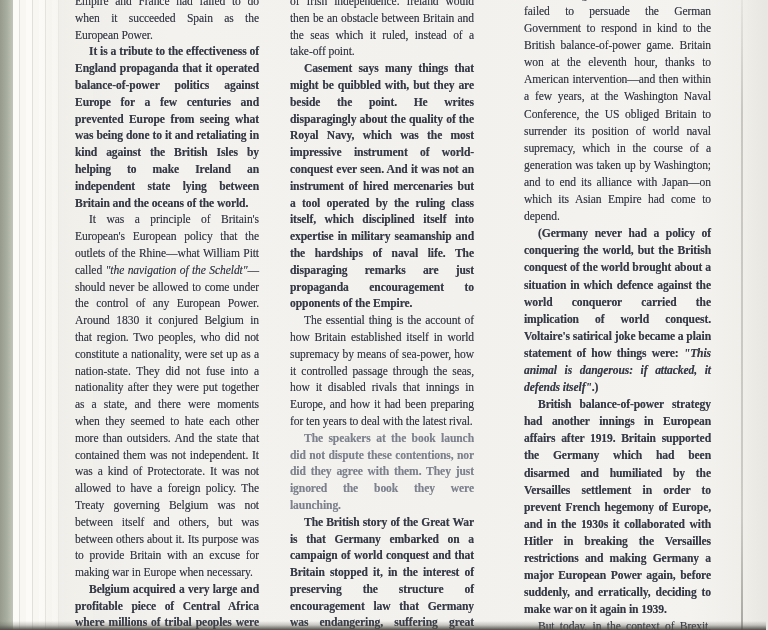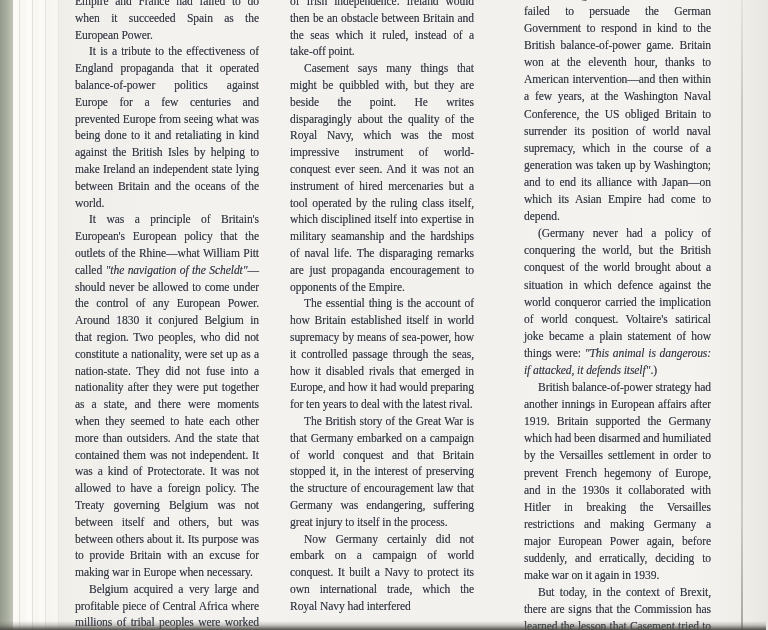--- a/index.html
+++ b/index.html
@@ -32,21 +32,21 @@
   
   .col{position:absolute;top:-6px;text-align:justify;color:#363a46;
     font-size:11.6px;line-height:16.8px;letter-spacing:-0.1px;
     text-shadow:0 0 .5px rgba(54,58,70,.55);}
   .col-1{left:75px;width:184px;}
   .col-2{left:290px;width:184px;}
   .col-3{left:524px;width:187px;line-height:17.1px;}
 
   .col p{margin:0;}
   .ind{text-indent:14px;}
-  .gap{margin-top:9px;}
+  .gap{margin-top:9px;font-weight:bold;}
   .muted{color:#7d828e;text-shadow:0 0 .5px rgba(125,130,142,.5);}
   .cut-line{height:9px;overflow:hidden;}
   .cut-line span{display:block;margin-top:-8px;filter:blur(.4px);opacity:.85;}
   i{font-style:italic;}
 </style>
 </head>
 <body>
 
 <div class="scan">
 
@@ -57,21 +57,22 @@
   <div class="col col-1">
     <p>Empire and France had failed to do when it succeeded Spain as the European Power.</p>
     <p class="gap ind">It is a tribute to the effectiveness of England propaganda that it operated balance-of-power politics against Europe for a few centuries and prevented Europe from seeing what was being done to it and retaliating in kind against the British Isles by helping to make Ireland an independent state lying between Britain and the oceans of the world.</p>
     <p class="ind"><span>It was a principle of Britain's European's European policy that the outlets of the Rhine—what William Pitt called </span><i>"the navigation of the Scheldt"</i><span>—should never be allowed to come under the control of any European Power. Around 1830 it conjured Belgium in that region. Two peoples, who did not constitute a nationality, were set up as a nation-state. They did not fuse into a nationality after they were put together as a state, and there were moments when they seemed to hate each other more than outsiders. And the state that contained them was not independent. It was a kind of Protectorate. It was not allowed to have a foreign policy. The Treaty governing Belgium was not between itself and others, but was between others about it. Its purpose was to provide Britain with an excuse for making war in Europe when necessary.</span></p>
     <p class="gap ind">Belgium acquired a very large and profitable piece of Central Africa where millions of tribal peoples were worked to death. There seems to be no conventionally -agreed number for the Belgian Genocide in the Congo, like the six million for the Nazi Genocide of Jews, but I have seen estimates exceeding six million.</p>
   </div>
 
   <div class="col col-2">
     <p>of Irish independence. Ireland would then be an obstacle between Britain and the seas which it ruled, instead of a take-off point.</p>
     <p class="gap ind">Casement says many things that might be quibbled with, but they are beside the point. He writes disparagingly about the quality of the Royal Navy, which was the most impressive instrument of world-conquest ever seen. And it was not an instrument of hired mercenaries but a tool operated by the ruling class itself, which disciplined itself into expertise in military seamanship and the hardships of naval life. The disparaging remarks are just propaganda encouragement to opponents of the Empire.</p>
-    <p class="ind">The essential thing is the account of how Britain established itself in world supremacy by means of sea-power, how it controlled passage through the seas, how it disabled rivals that emerged in Europe, and how it had would preparing for ten years to deal with the latest rival.</p>
+    <p class="ind">The essential thing is the account of how Britain established itself in world supremacy by means of sea-power, how it controlled passage through the seas, how it disabled rivals that innings in Europe, and how it had been preparing for ten years to deal with the latest rival.</p>
+    <p class="gap ind muted">The speakers at the book launch did not dispute these contentions, nor did they agree with them. They just ignored the book they were launching.</p>
     <p class="gap ind">The British story of the Great War is that Germany embarked on a campaign of world conquest and that Britain stopped it, in the interest of preserving the structure of encouragement law that Germany was endangering, suffering great injury to itself in the process.</p>
     <p class="ind">Now Germany certainly did not embark on a campaign of world conquest. It built a Navy to protect its own international trade, which the Royal Navy had interfered</p>
   </div>
 
   <div class="col col-3">
     <div class="cut-line">
         <span>he was wrong. …</span>
       </div>
     <p>failed to persuade the German Government to respond in kind to the British balance-of-power game. Britain won at the eleventh hour, thanks to American intervention—and then within a few years, at the Washington Naval Conference, the US obliged Britain to surrender its position of world naval supremacy, which in the course of a generation was taken up by Washington; and to end its alliance with Japan—on which its Asian Empire had come to depend.</p>
     <p class="gap ind"><span>(Germany never had a policy of conquering the world, but the British conquest of the world brought about a situation in which defence against the world conqueror carried the implication of world conquest. Voltaire's satirical joke became a plain statement of how things were: </span><i>"This animal is dangerous: if attacked, it defends itself"</i><span>.)</span></p>

